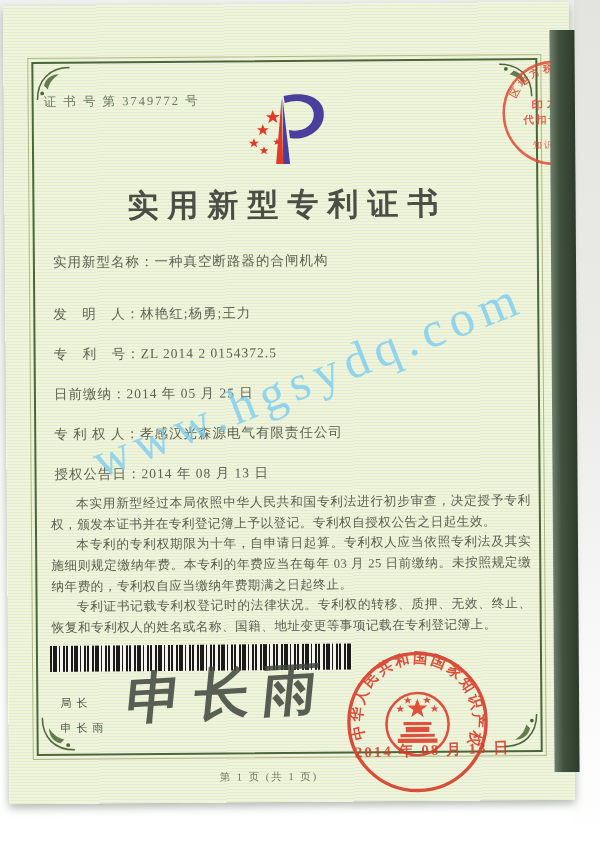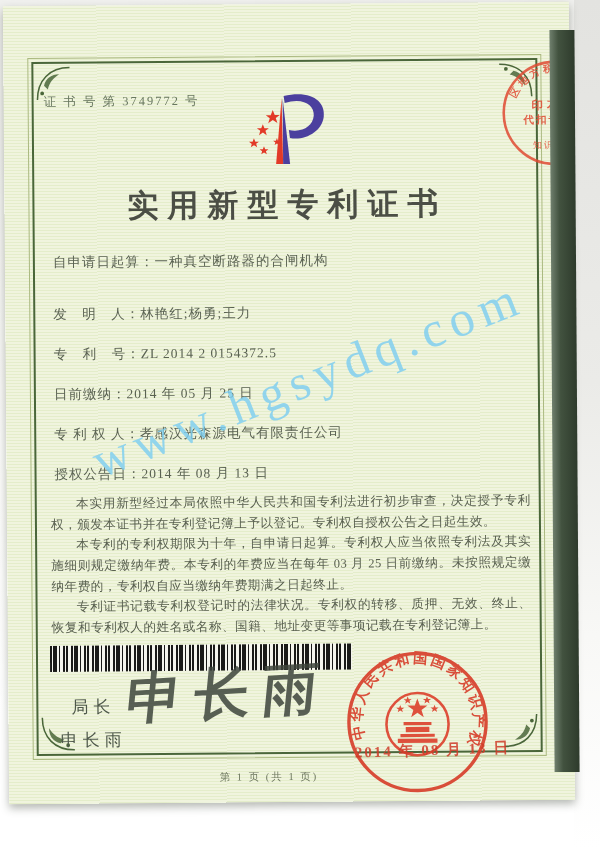--- a/index.html
+++ b/index.html
@@ -41,21 +41,21 @@
   .paragraphs{position:absolute;left:44px;top:488px;width:480px;
     font-size:12.6px;line-height:1.64;color:#596050;text-align:justify;}
   .paragraphs p{margin:0;text-indent:2em;letter-spacing:0.5px;}
 
   .barcode{position:absolute;left:42px;top:640px;width:302px;height:26px;
     background:repeating-linear-gradient(90deg,
       #1a1a18 0 2px,#f5f5ee 2px 3px,#1a1a18 3px 7px,#f5f5ee 7px 9px,
       #1a1a18 9px 10px,#f5f5ee 10px 13px,#1a1a18 13px 15px,#f5f5ee 15px 16px,
       #1a1a18 16px 18px,#f5f5ee 18px 21px);}
 
-  .director-block{position:absolute;left:52px;top:690px;font-size:17px;color:#4e584a;letter-spacing:5px;text-align:center;}
+  .director-block{position:absolute;left:52px;top:690px;font-size:11px;color:#4e584a;letter-spacing:5px;}
   .director-block div{margin-bottom:10px;}
   .signature{position:absolute;left:118px;top:652px;font-size:56px;font-weight:bold;
     color:#3e453c;letter-spacing:12px;transform:rotate(-3deg) skewX(-9deg);opacity:0.85;white-space:nowrap;}
 
   .seal{position:absolute;left:334px;top:644px;width:150px;height:150px;opacity:0.93;}
   .seal-date{position:absolute;left:346px;top:738px;font-size:15px;color:#cf3b28;
     letter-spacing:2px;transform:rotate(-1.5deg);white-space:nowrap;font-weight:bold;opacity:0.85;}
 
   .corner-stamp{position:absolute;left:490px;top:50px;width:122px;height:122px;opacity:0.85;}
 
@@ -123,21 +123,21 @@
           <polygon points="41,14 48,80 41,80"></polygon>
           <path d="M42,12 C70,6 84,18 82,33 C80,48 63,57 48,54 L47,46 C61,49 71,42 72,32 C73,21 61,13 43,19 Z"></path>
         </g>
       </svg>
     </div>
 
     <div class="title">实用新型专利证书</div>
 
     <div class="fields">
       <div class="field-row gap-lg">
-        <span>自申请日起算：</span><span>一种真空断路器的合闸机构</span>
+        <span>实用新型名称：</span><span>一种真空断路器的合闸机构</span>
       </div>
       <div class="field-row">
         <span>发　明　人：</span><span>林艳红;杨勇;王力</span>
       </div>
       <div class="field-row">
         <span>专　利　号：</span><span>ZL 2014 2 0154372.5</span>
       </div>
       <div class="field-row">
         <span>日前缴纳：</span><span>2014 年 05 月 25 日</span>
       </div>

